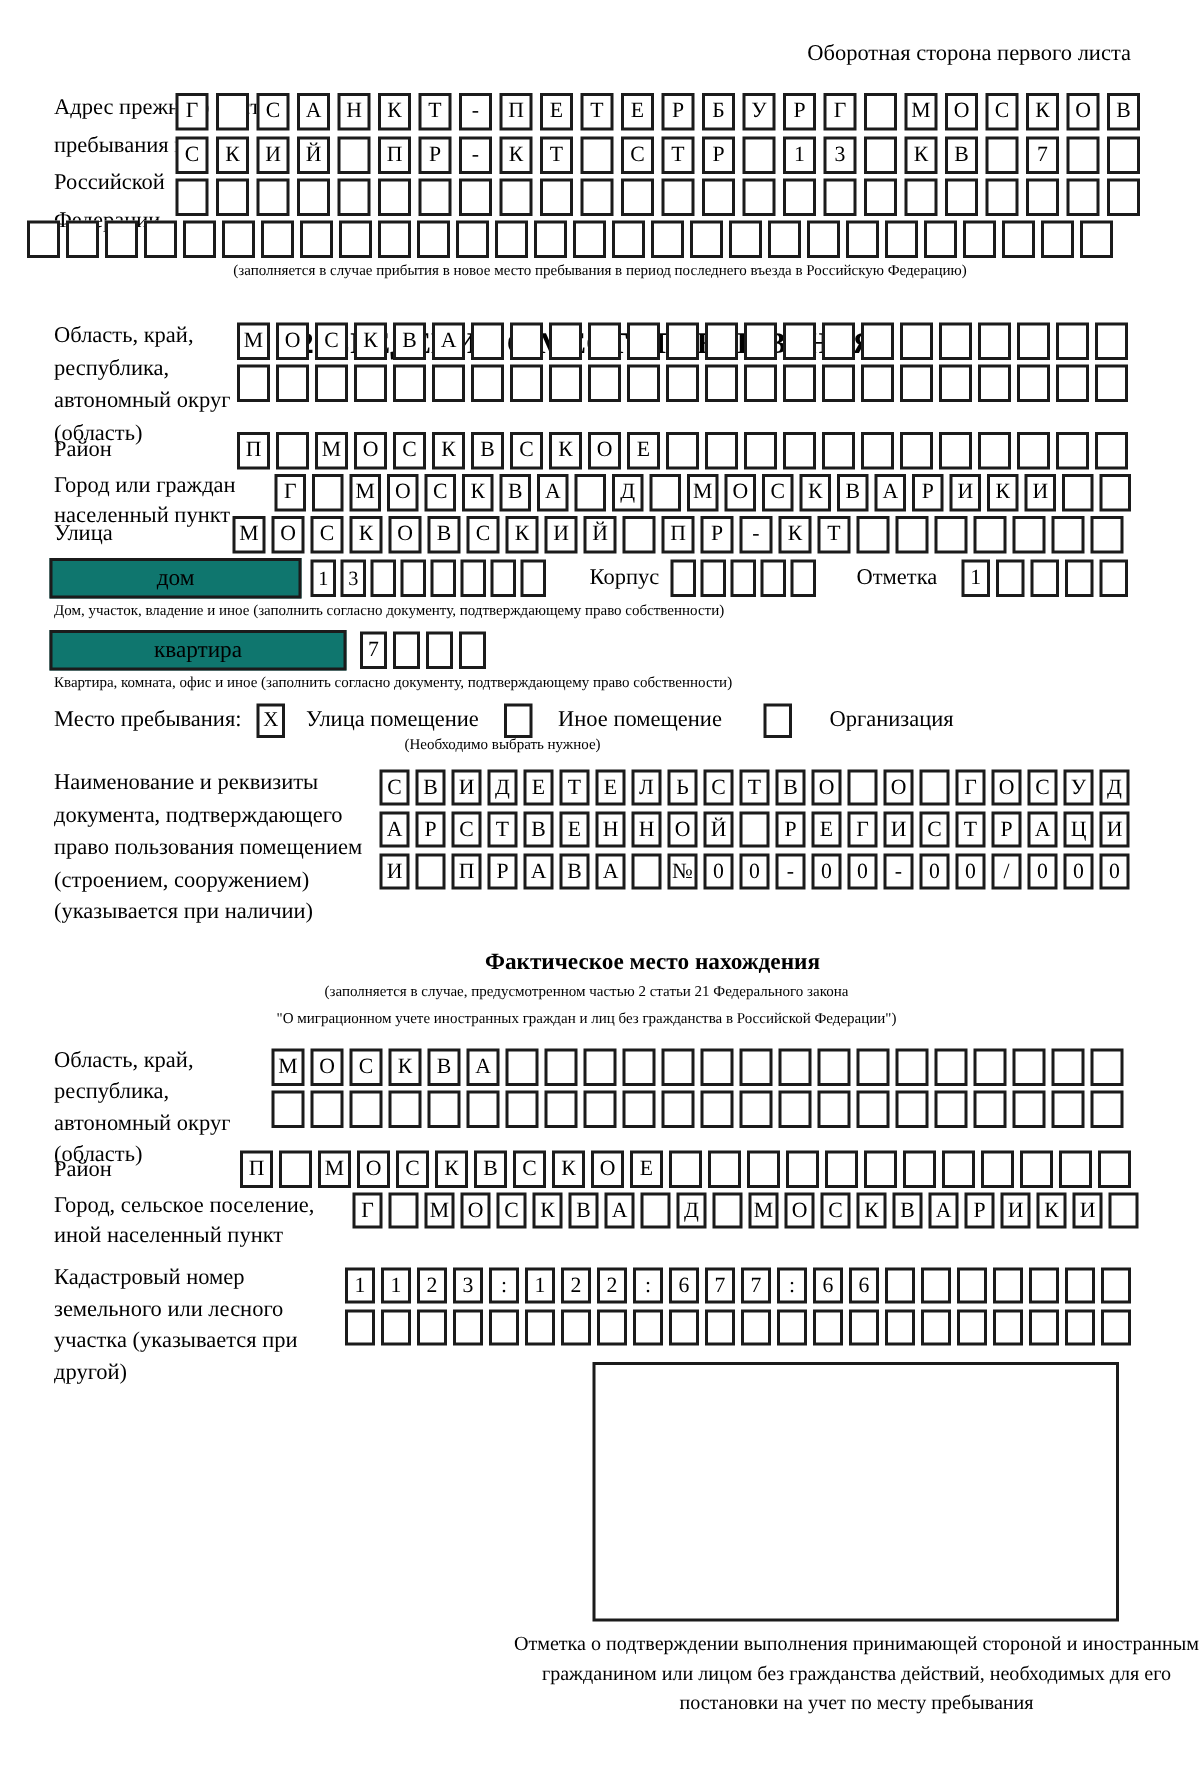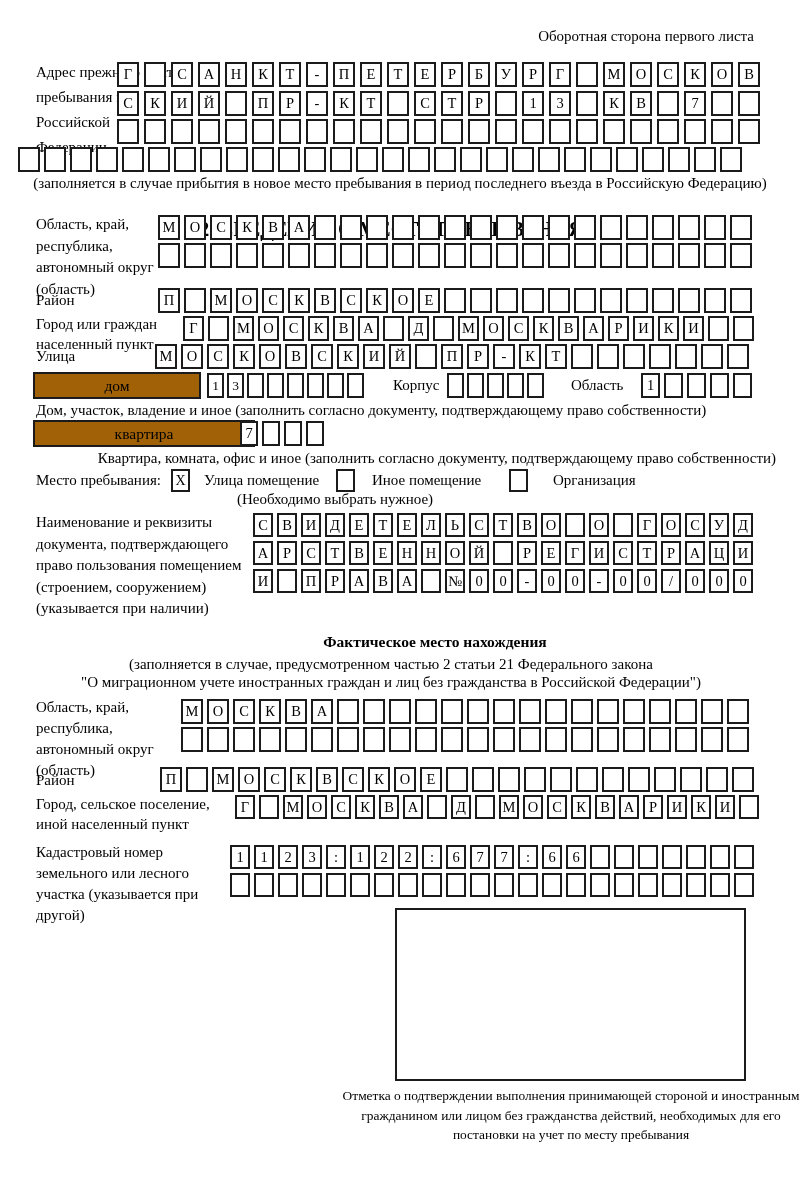--- a/index.html
+++ b/index.html
@@ -21,22 +21,22 @@
     font-size:14.5px;background:#fff;flex:none;font-family:"Liberation Serif", serif;
   }
   .w21 .cell{width:21px;}
   .w20 .cell{width:20px;height:24px;}
   .small .cell{width:17px;height:25px;font-size:13.5px;}
   .stro .cell{width:19px;height:25px;}
   .apt .cell{width:18px;height:25px;}
   .chk{width:19px;height:23px;border:2px solid #1b1b1b;box-sizing:border-box;
     display:flex;align-items:center;justify-content:center;font-size:14px;background:#fff;}
   .widebox{border:2px solid #1b1b1b;box-sizing:border-box;height:27px;
-    display:flex;align-items:center;justify-content:center;font-size:15.5px;background:#a16207;}
-  .caption{font-size:15px;}
+    display:flex;align-items:center;justify-content:center;font-size:15.5px;background:#0f766e;}
+  .caption{font-size:10px;}
   .center{text-align:center;}
   .bold{font-weight:bold;margin-left:44px;}
   .title{font-size:20px;font-weight:bold;margin-top:27px;}
   .bigbox{border:2px solid #1b1b1b;box-sizing:border-box;background:#fff;}
 </style>
 </head>
 <body>
 
 <div class="abs label" style="top:24px;right:46px;">Оборотная сторона первого листа</div>
 
@@ -300,40 +300,40 @@
     <div class="cell"></div>
   </div>
 <div class="abs label" style="left:393px;top:373px;">Корпус</div>
 <div class="abs cellrow g3 small" style="left:447px;top:373px;">
     <div class="cell"></div>
     <div class="cell"></div>
     <div class="cell"></div>
     <div class="cell"></div>
     <div class="cell"></div>
   </div>
-<div class="abs label" style="left:571px;top:373px;">Область</div>
+<div class="abs label" style="left:571px;top:373px;">Отметка</div>
 <div class="abs cellrow g4 stro" style="left:641px;top:373px;">
     <div class="cell">1</div>
     <div class="cell"></div>
     <div class="cell"></div>
     <div class="cell"></div>
     <div class="cell"></div>
   </div>
 <div class="abs caption" style="left:36px;top:402px;width:740px;">Дом, участок, владение и иное (заполнить согласно документу, подтверждающему право собственности)</div>
 
-<div class="abs widebox" style="left:33px;top:420px;width:222px;">
+<div class="abs widebox" style="left:33px;top:420px;width:198px;">
     <span>квартира</span>
   </div>
 <div class="abs cellrow g4 apt" style="left:240px;top:421px;">
     <div class="cell">7</div>
     <div class="cell"></div>
     <div class="cell"></div>
     <div class="cell"></div>
   </div>
-<div class="abs caption" style="left:36px;top:450px;width:740px;text-align:right;">Квартира, комната, офис и иное (заполнить согласно документу, подтверждающему право собственности)</div>
+<div class="abs caption" style="left:36px;top:450px;width:740px;">Квартира, комната, офис и иное (заполнить согласно документу, подтверждающему право собственности)</div>
 
 <div class="abs label" style="left:36px;top:468px;">Место пребывания:</div>
 <div class="abs chk" style="left:171px;top:469px;">X</div>
 <div class="abs label" style="left:204px;top:468px;">Улица помещение</div>
 <div class="abs chk" style="left:336px;top:469px;"></div>
 <div class="abs label" style="left:372px;top:468px;">Иное помещение</div>
 <div class="abs chk" style="left:509px;top:469px;"></div>
 <div class="abs label" style="left:553px;top:468px;">Организация</div>
 <div class="abs caption center" style="left:135px;top:491px;width:400px;">(Необходимо выбрать нужное)</div>
 

